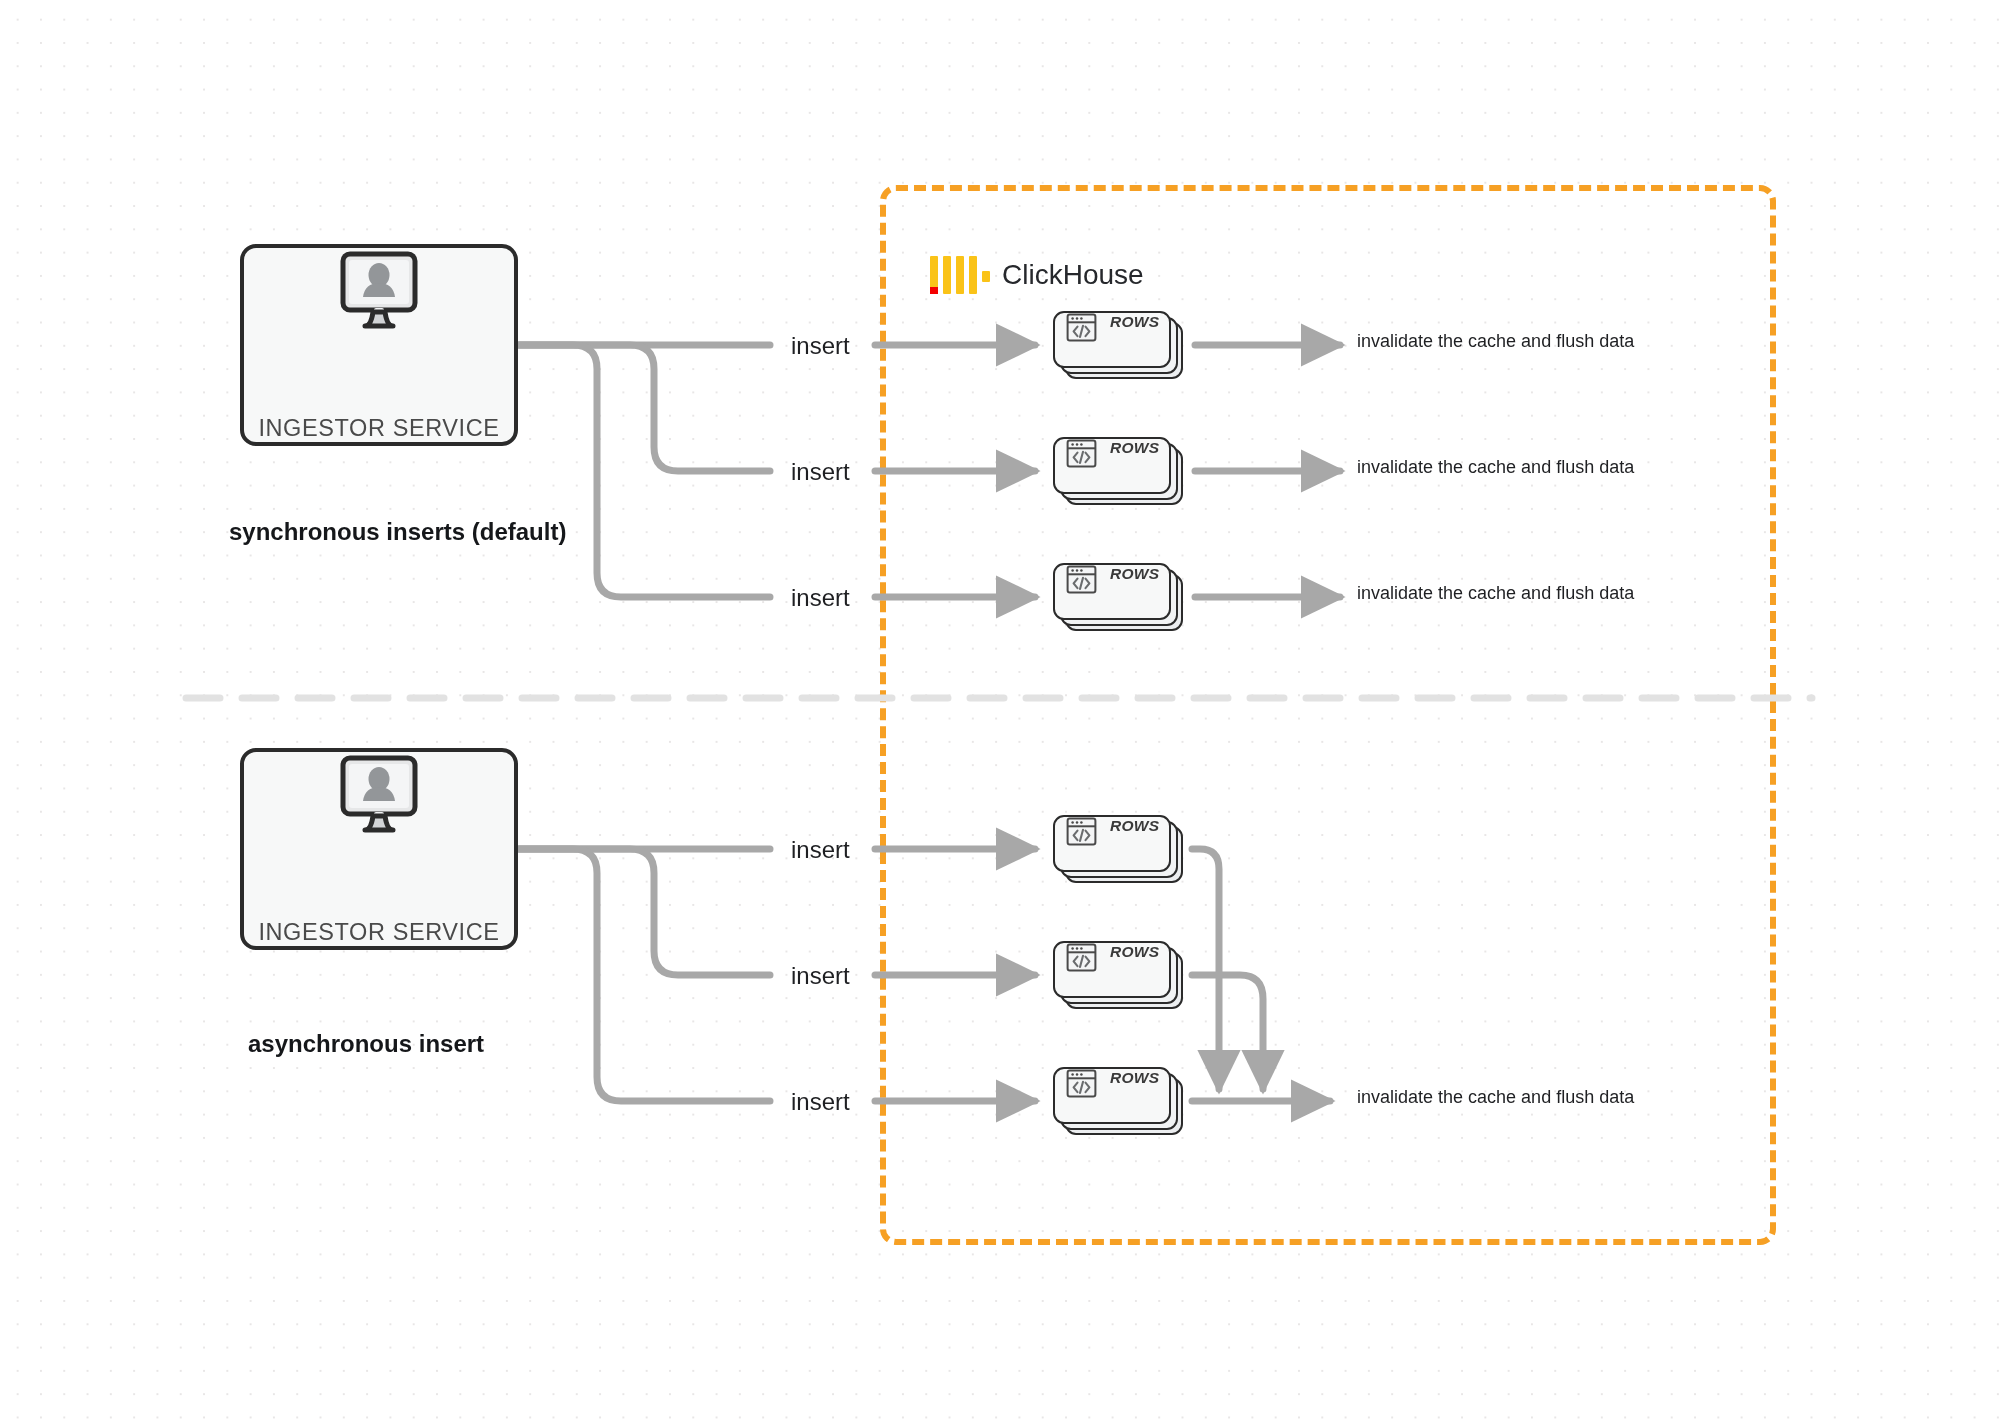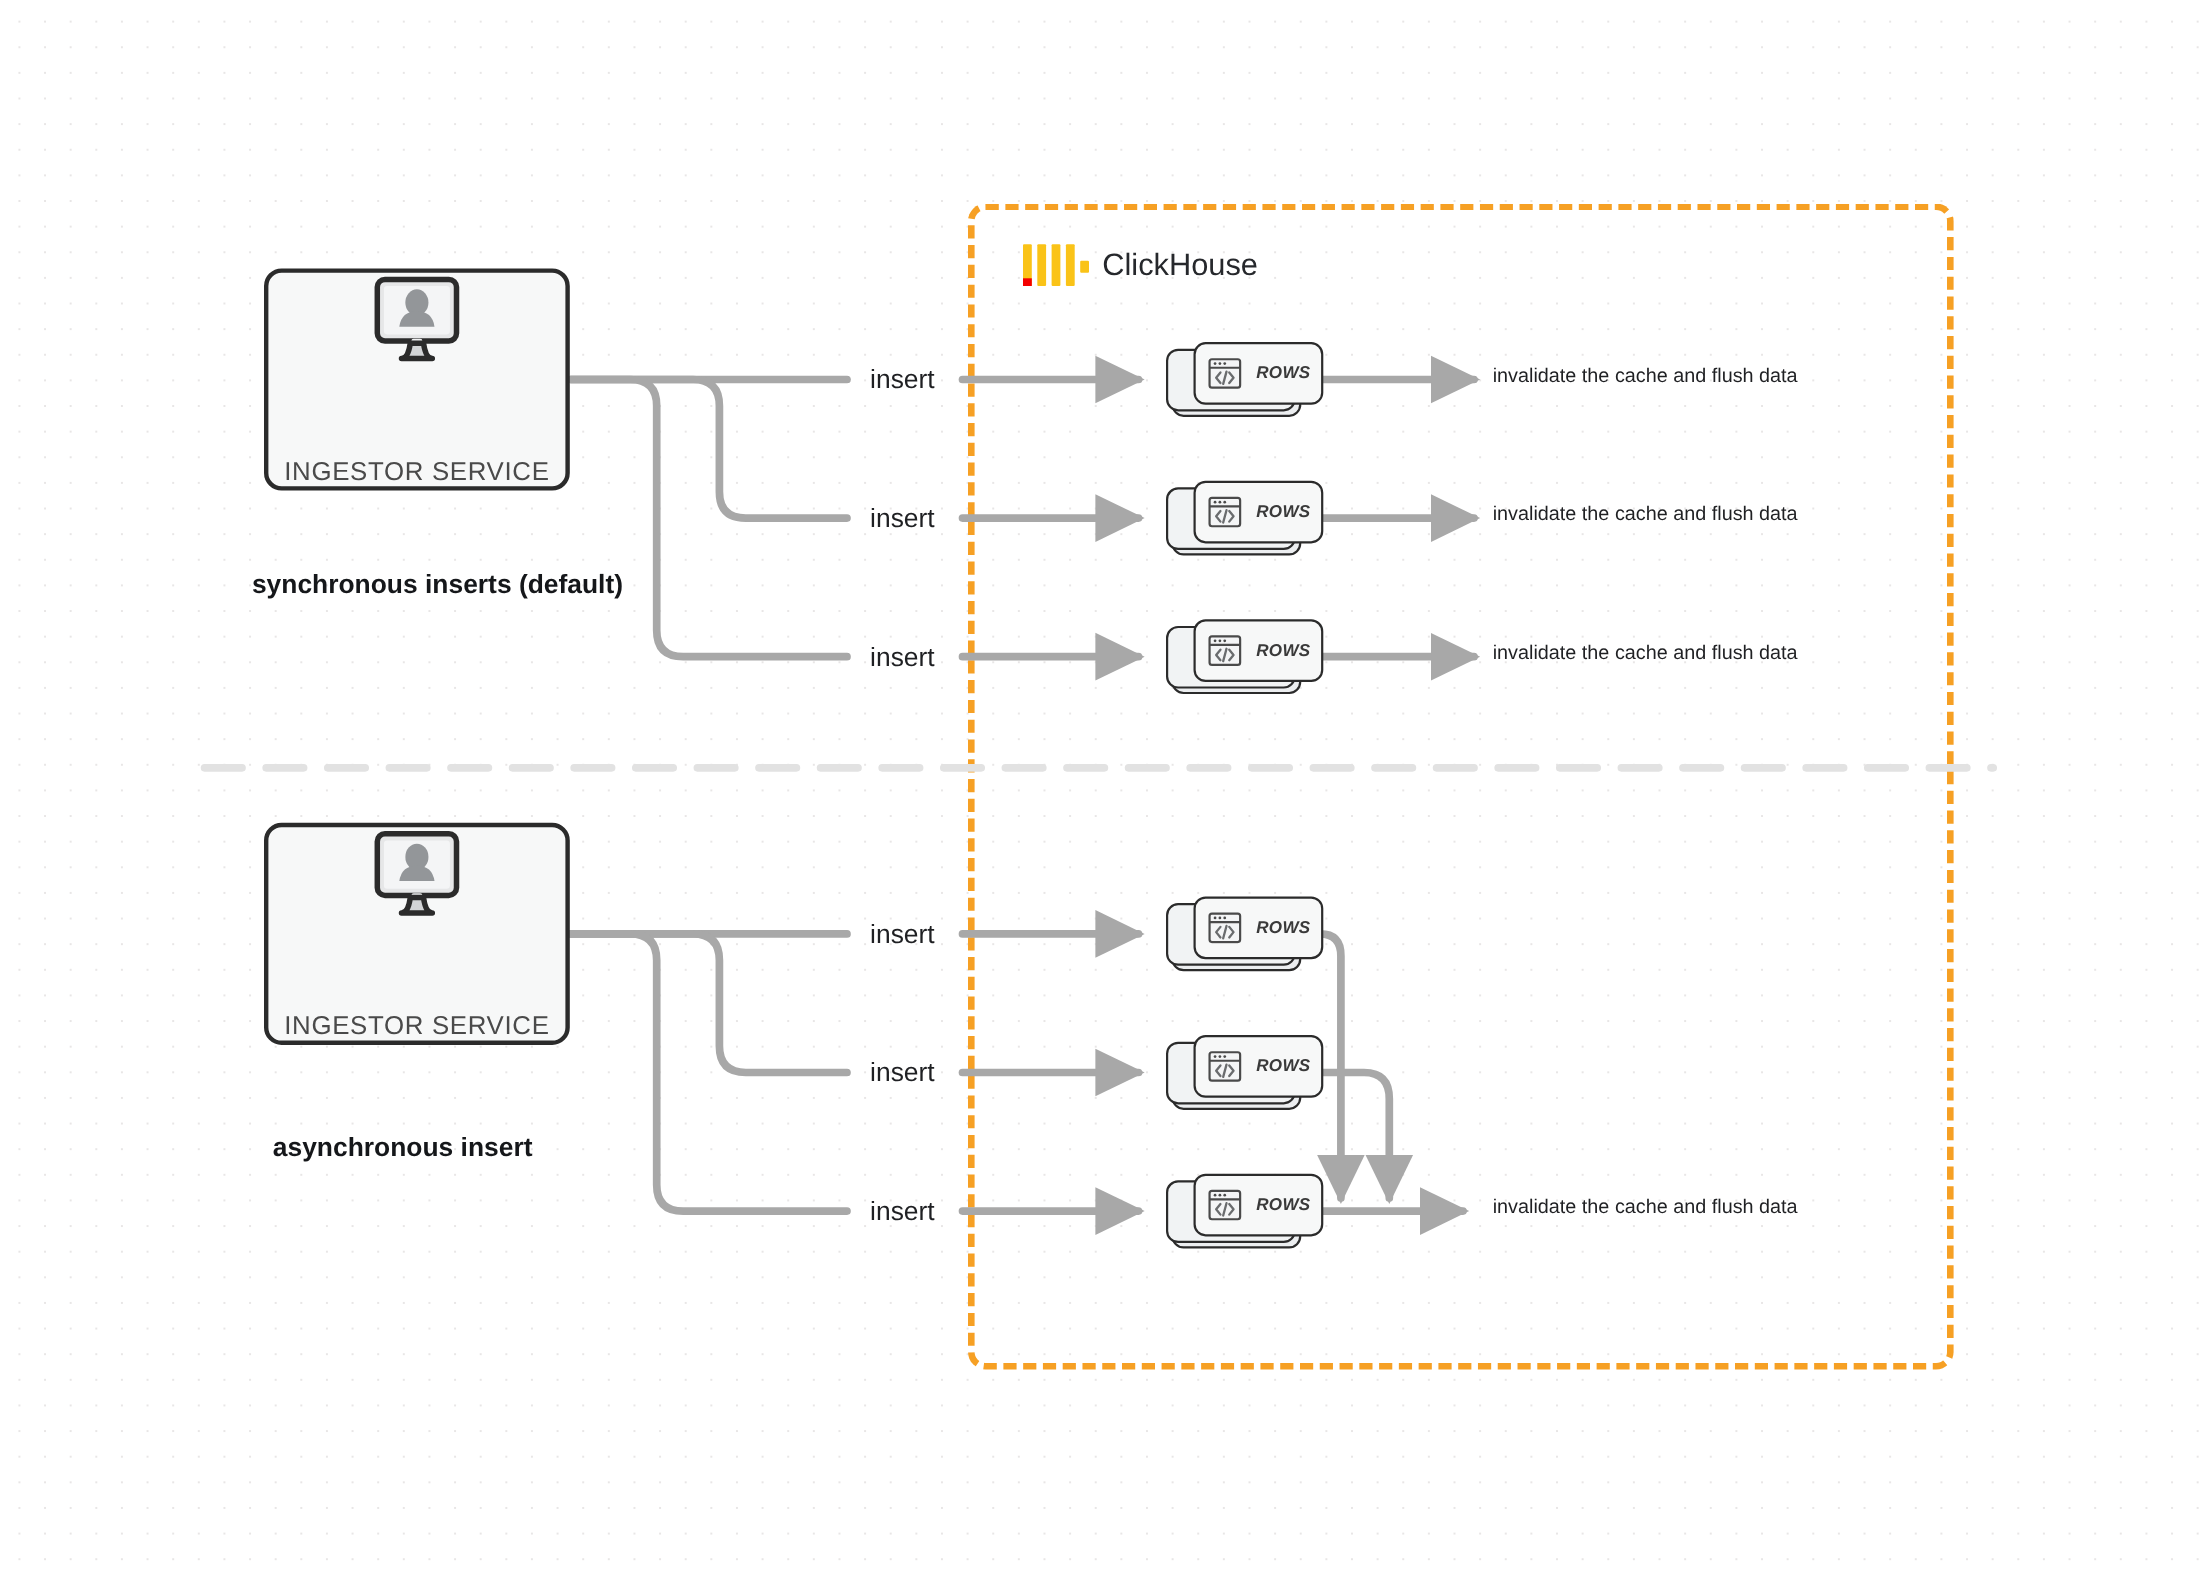--- a/index.html
+++ b/index.html
@@ -54,21 +54,21 @@
     background:#f1f3f4;
     border:2.5px solid #2b2b2b;
     border-radius:11px;box-sizing:border-box;
   }
   .rowscard .face{
     position:absolute;left:0;top:0;
     width:118px;height:57px;
     background:#f7f8f8;
     border:2.5px solid #2b2b2b;
     border-radius:11px;box-sizing:border-box;
-    display:flex;align-items:center;margin-left:32px;
+    display:flex;
   }
   .rowscard .winicon{width:31px;height:29px;margin-left:11px;flex:none;}
   .rowscard .rowstext{
     margin-left:13px;
     font-size:15.5px;
     font-style:italic;
     font-weight:bold;
     color:#3a3a3a;
     letter-spacing:.3px;
   }
@@ -95,21 +95,21 @@
   }
 
   
   .ch-box{
     position:absolute;
     border:6px dashed #f6a024;
     border-radius:16px;
     box-sizing:border-box;
     background:transparent;
   }
-  .ch-brand{position:absolute;display:flex;align-items:center;}
+  .ch-brand{position:absolute;display:flex;align-items:center;margin-top:34px;}
   .ch-logo{position:relative;width:53px;height:38px;flex:none;}
   .ch-logo i{position:absolute;background:#fac318;border-radius:1px;display:block;}
   .ch-logo .b1{left:0;top:0;width:7.5px;height:38px;}
   .ch-logo .b2{left:13px;top:0;width:7.5px;height:38px;}
   .ch-logo .b3{left:26px;top:0;width:7.5px;height:38px;}
   .ch-logo .b4{left:39px;top:0;width:7.5px;height:38px;}
   .ch-logo .red{left:0;top:31px;width:7.5px;height:7px;background:#f40000;border-radius:0;}
   .ch-logo .dot{left:52px;top:15px;width:7.5px;height:11px;}
   .ch-name{
     margin-left:19px;

